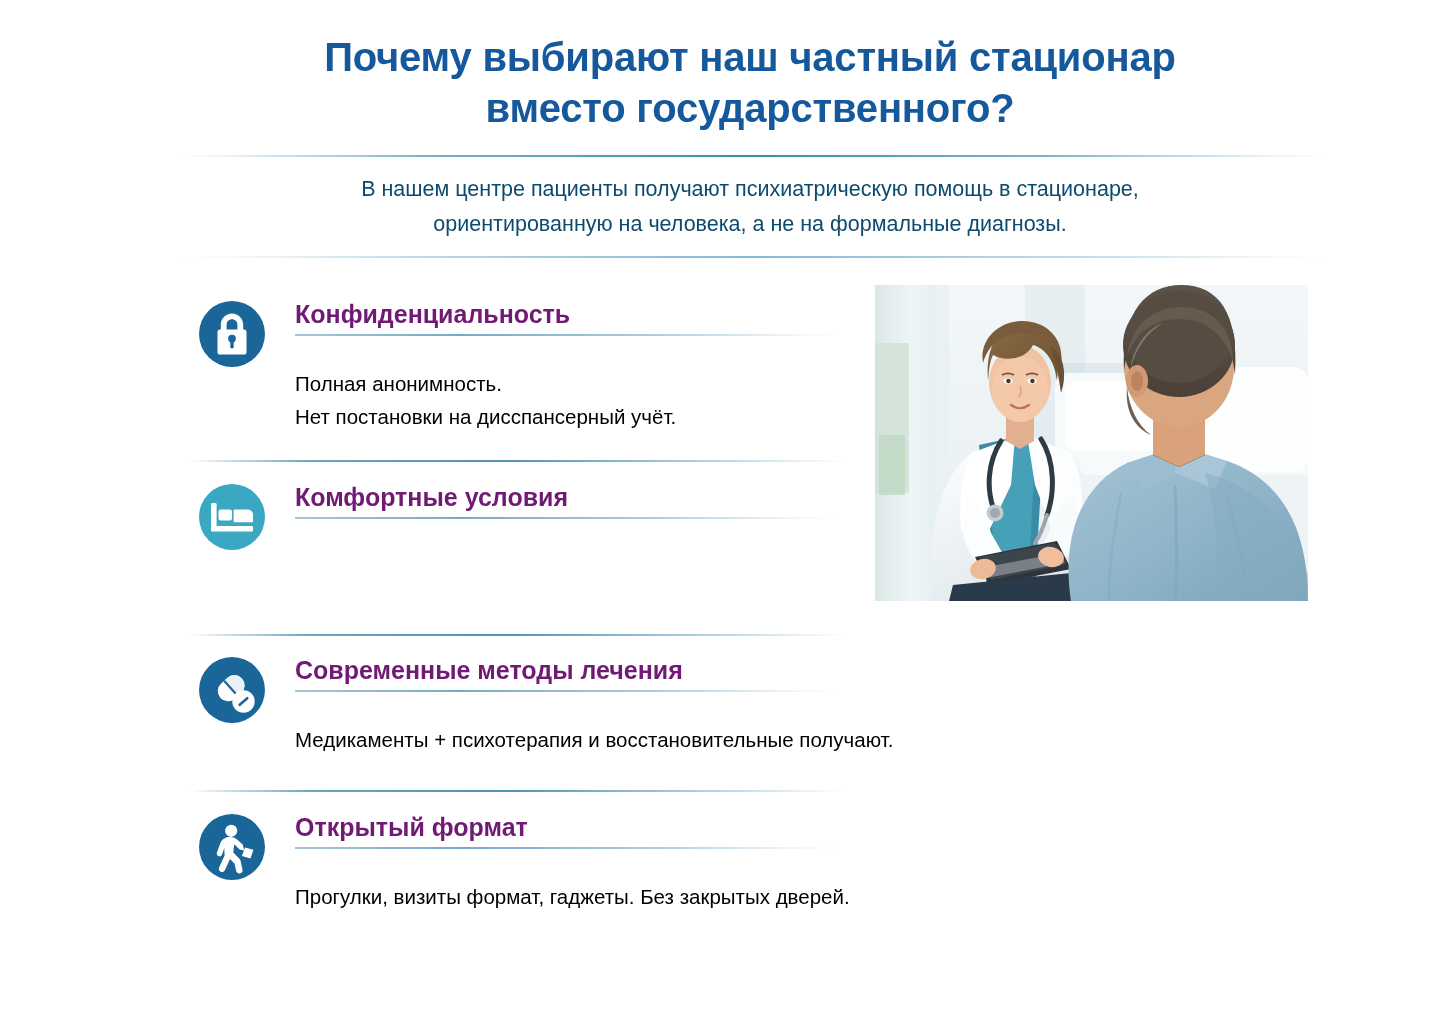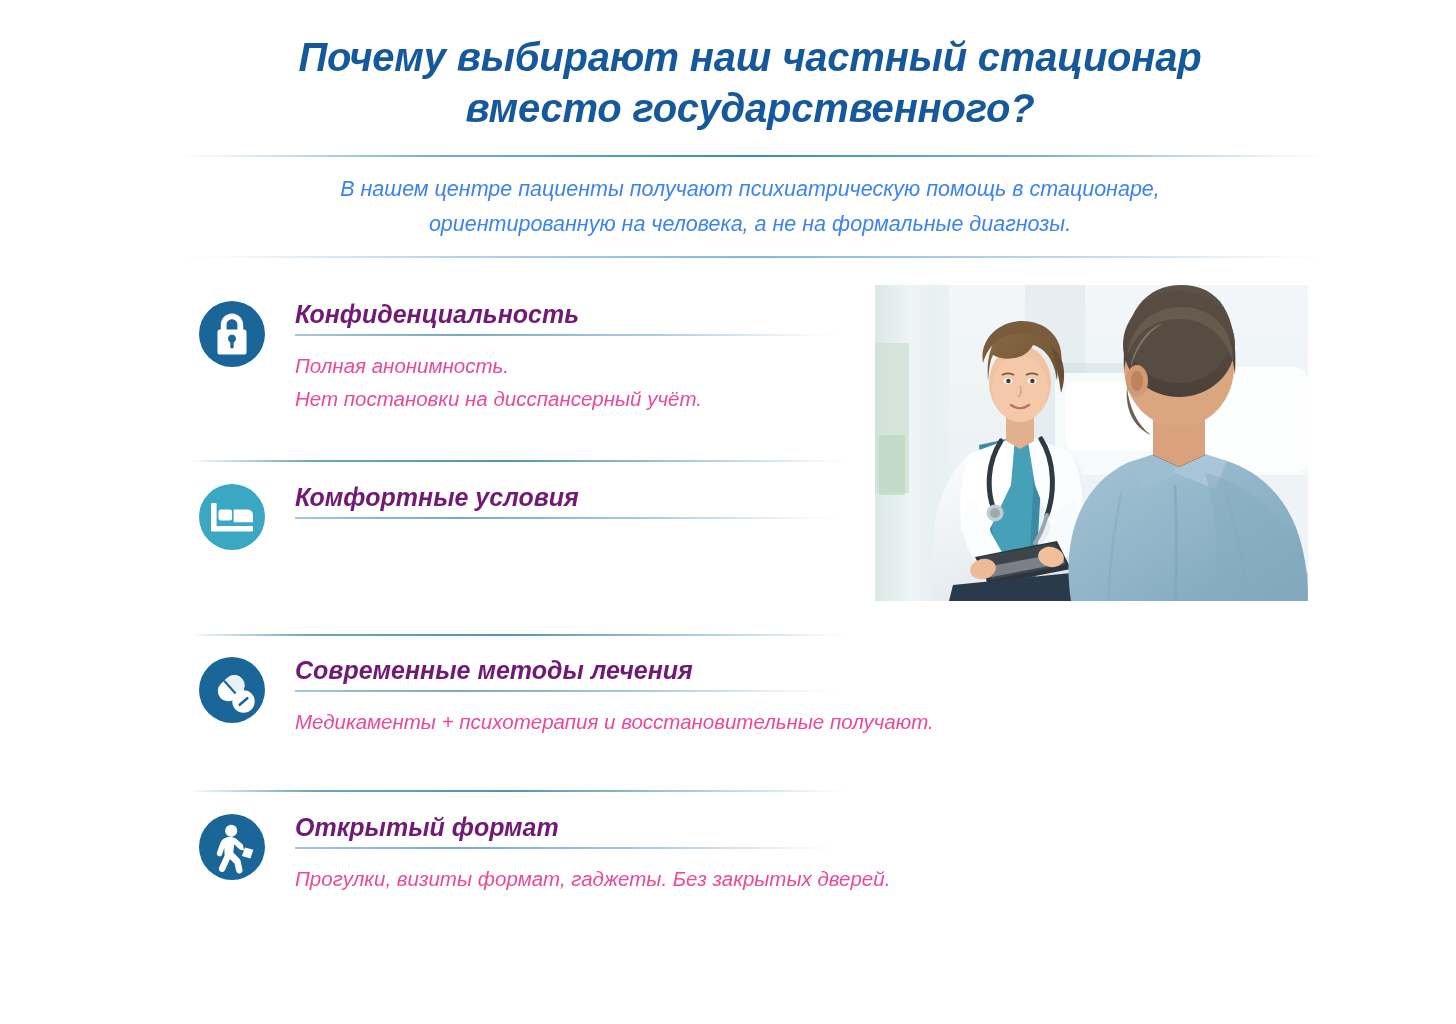--- a/index.html
+++ b/index.html
@@ -8,21 +8,20 @@
     width:1456px; height:1024px;
     background:#ffffff;
     font-family:"Liberation Sans", sans-serif;
     overflow:hidden;
   }
 
   .slide {
     position:relative;
     width:1456px; height:1024px;
     background:#ffffff;
-    font-style:italic;
   }
 
   
   .title-block {
     position:absolute;
     left:180px; top:32px;
     width:1140px;
     text-align:center;
   }
   .title-line {
@@ -78,21 +77,21 @@
         rgba(255,255,255,0) 100%);
   }
 
   
   .subtitle {
     position:absolute;
     left:180px; top:172px;
     width:1140px;
     text-align:center;
     font-size:21.5px;
-    color:#3b82f6;
+    color:#0c4a6e;
     line-height:1.62;
   }
   .subtitle span { display:block; white-space:nowrap; }
 
   
   .feature {
     position:absolute;
     left:190px;
     width:660px;
   }
@@ -118,23 +117,23 @@
     width:545px;
     height:2px;
     background:linear-gradient(to right,
         rgba(130,175,200,0.7) 0%,
         rgba(95,155,190,0.85) 30%,
         rgba(120,170,200,0.6) 66%,
         rgba(205,222,233,0.25) 92%,
         rgba(255,255,255,0) 100%);
   }
   .f-body {
-    margin-top:13px;
+    margin-top:31px;
     font-size:20.5px;
-    color:#ec4899;
+    color:#000000;
     line-height:1.62;
   }
   .f-body span { display:block; white-space:nowrap; }
 
   
   .photo {
     position:absolute;
     left:875px; top:285px;
     width:433px; height:316px;
     overflow:hidden;

